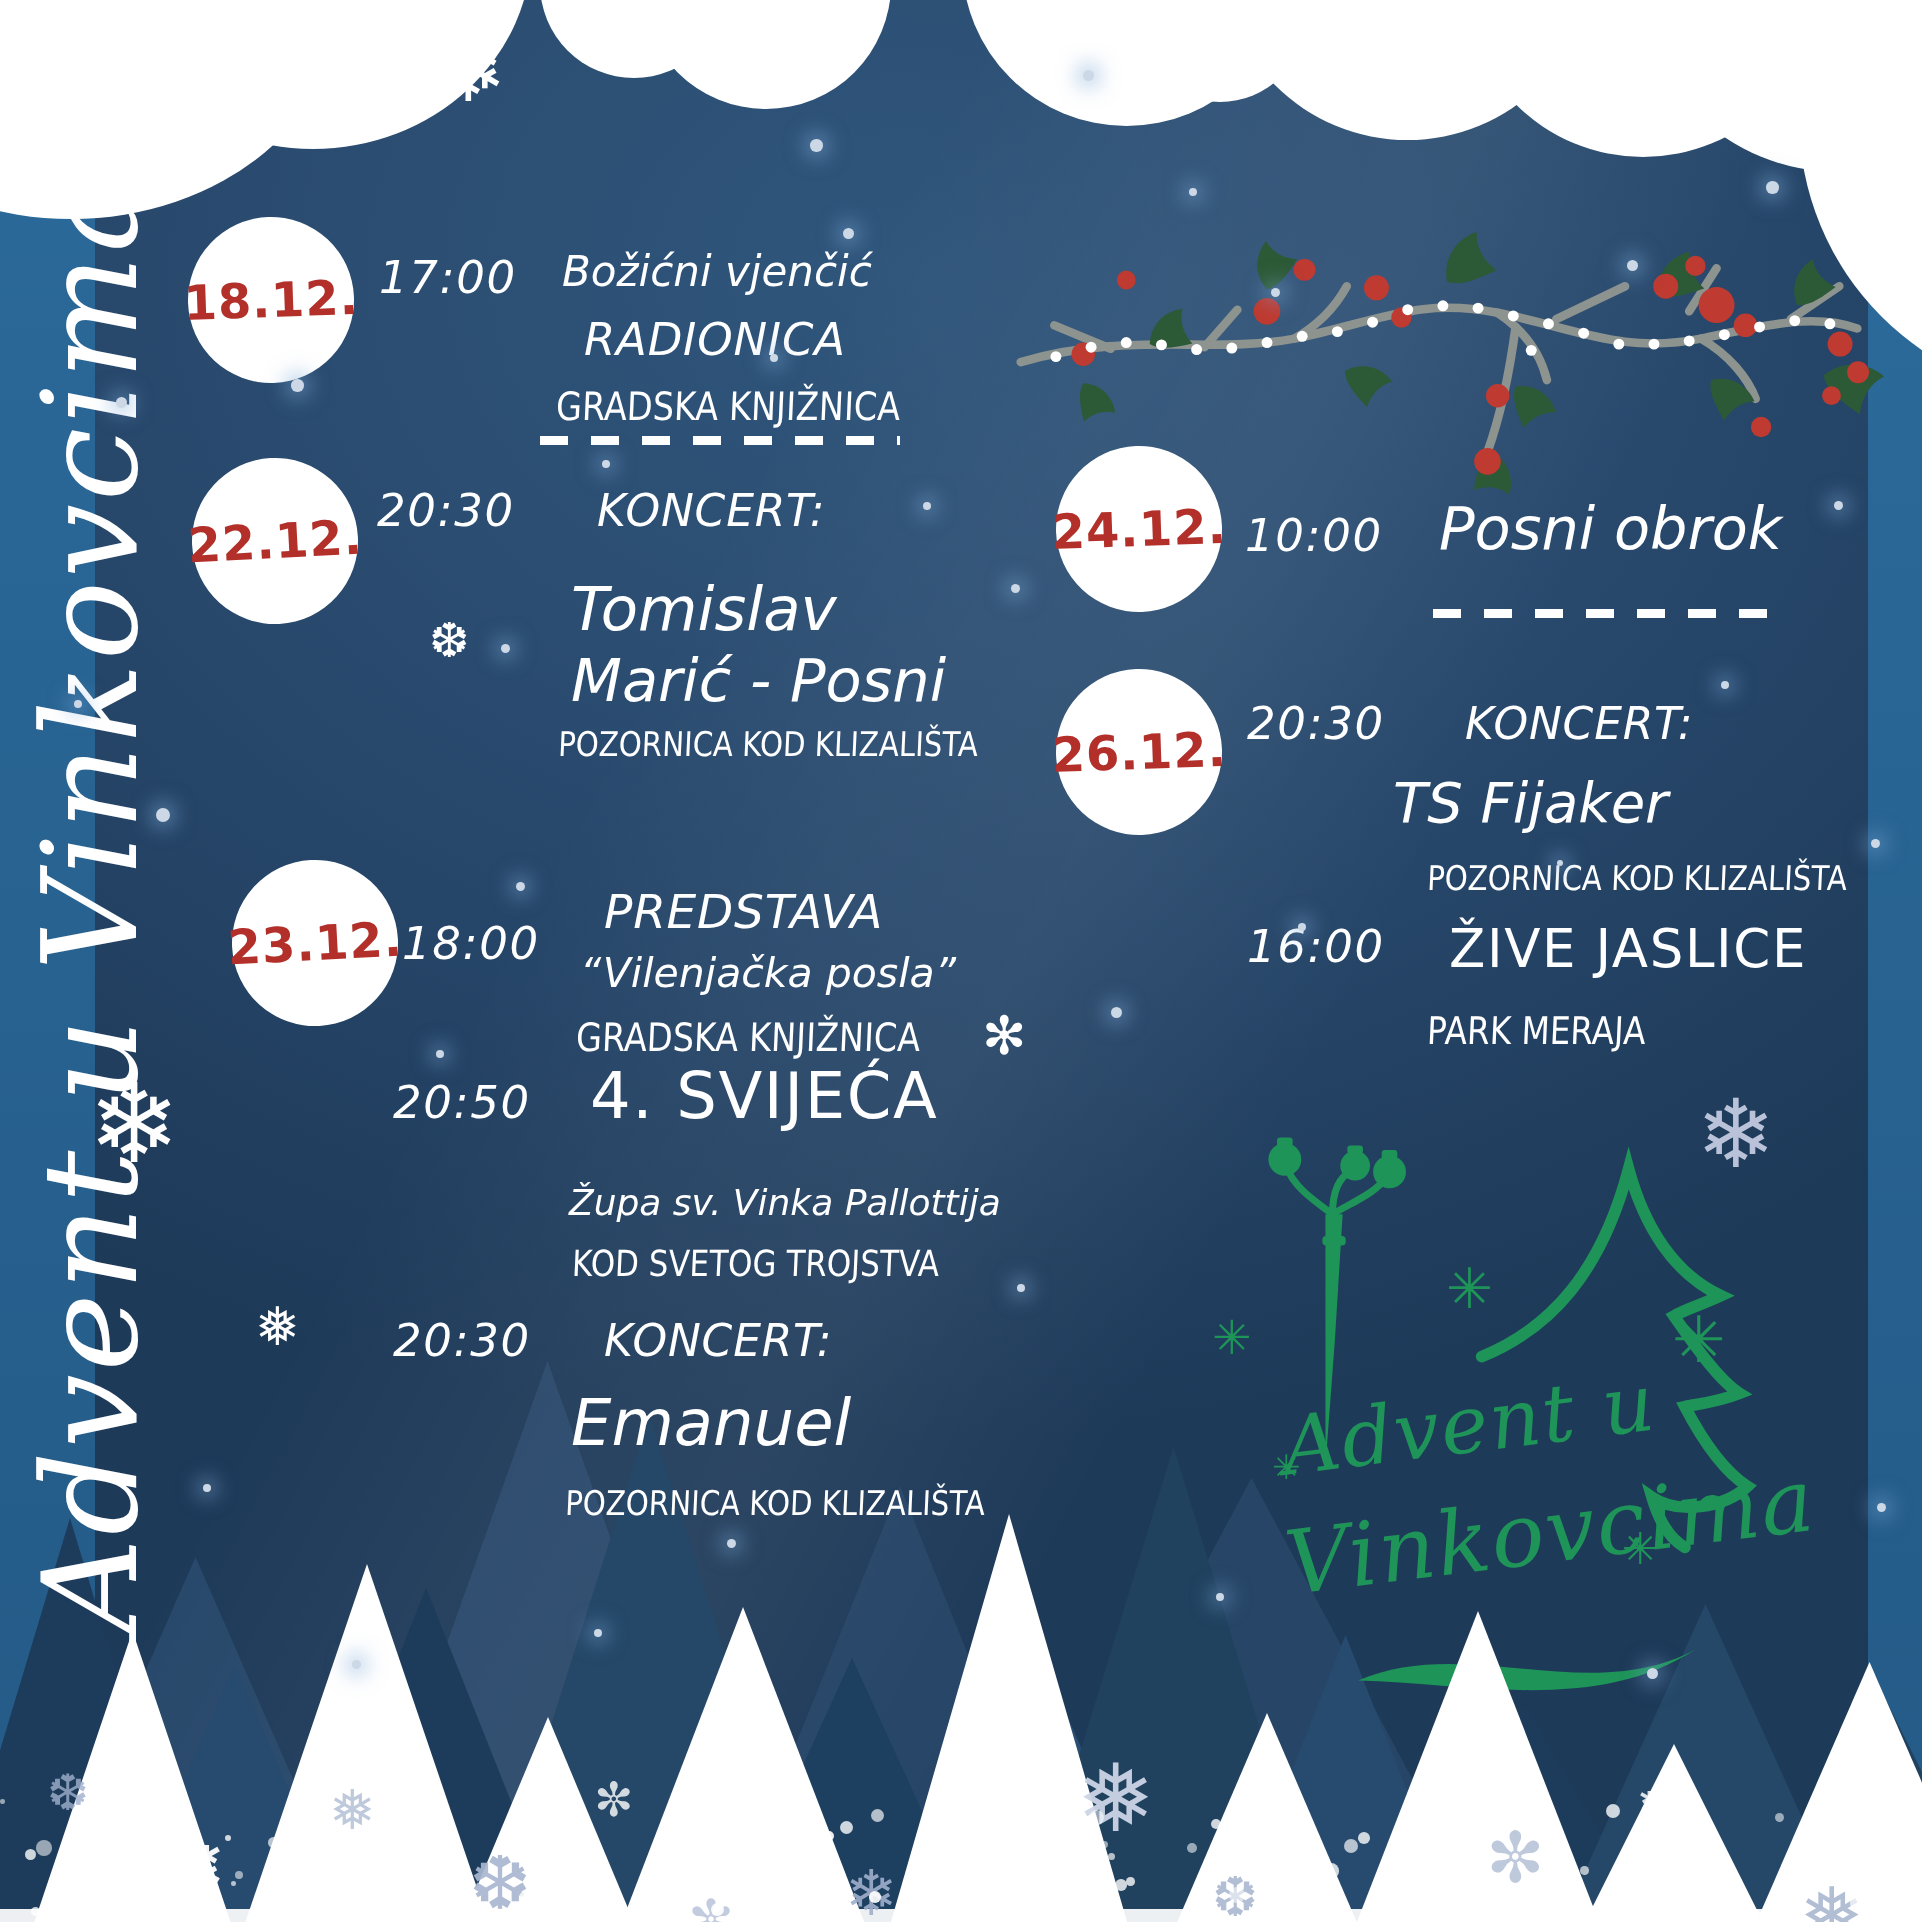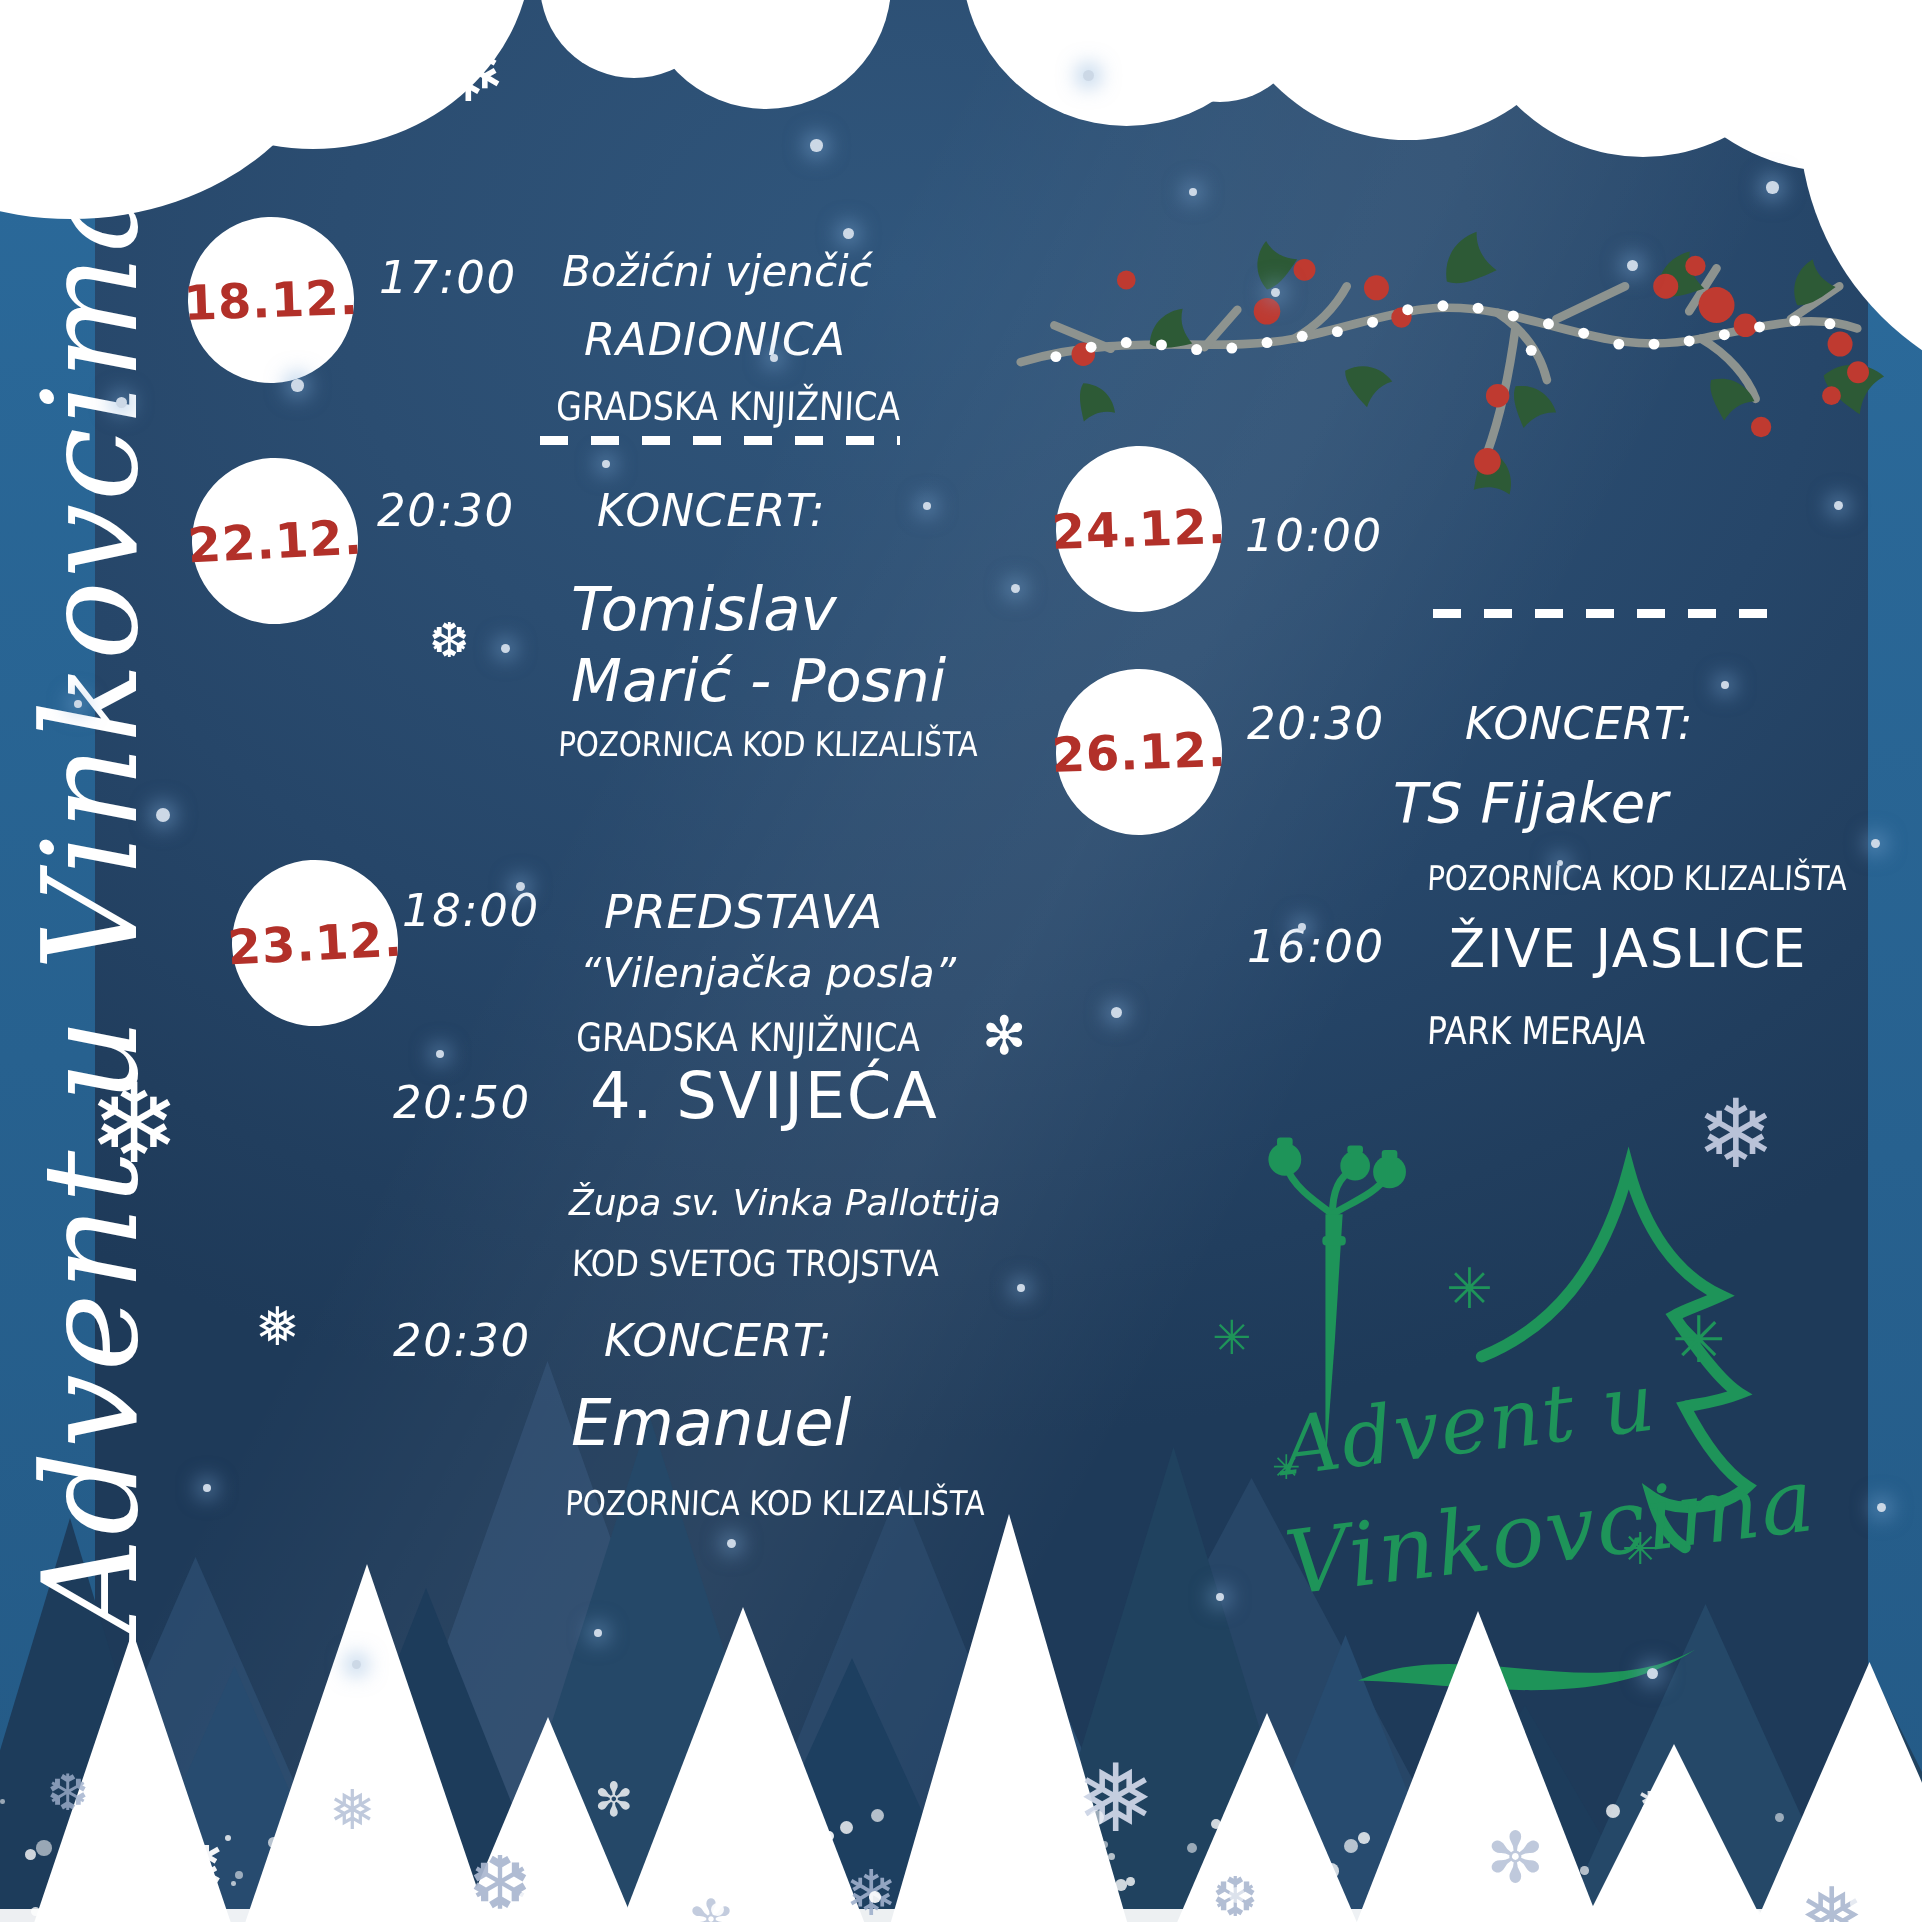--- a/index.html
+++ b/index.html
@@ -160,21 +160,21 @@
   <div class="t time" style="left:377px;top:487px;">20:30</div>
   <div class="t caps" style="left:573px;top:487px;font-size:44px;">KONCERT:</div>
   <div class="t hand" style="left:571px;top:576px;font-size:61px;">Tomislav</div>
   <div class="flake" style="left:429px;top:616px;font-size:48px;">❆</div>
   <div class="t hand" style="left:571px;top:649px;font-size:59px;">Marić - Posni</div>
   <div class="t loc" style="left:559px;top:726px;font-size:34px;">POZORNICA KOD KLIZALIŠTA</div>
 
   <div class="date-circle" style="left:232px;top:860px;transform:rotate(-3deg);">
     <span class="date-text">23.12.</span>
   </div>
-  <div class="t time" style="left:402px;top:887px;">18:00</div>
+  <div class="t time" style="left:402px;top:920px;">18:00</div>
   <div class="t caps" style="left:580px;top:887px;font-size:47px;">PREDSTAVA</div>
   <div class="t hand" style="left:580px;top:951px;font-size:41px;">“Vilenjačka posla”</div>
   <div class="t loc" style="left:577px;top:1017px;font-size:39px;">GRADSKA KNJIŽNICA</div>
   <div class="flake" style="left:982px;top:1009px;font-size:53px;">✻</div>
   <div class="flake" style="left:88px;top:1069px;font-size:110px;">❄</div>
 
   <div class="t time" style="left:393px;top:1079px;">20:50</div>
   <div class="t" style="left:590px;top:1062px;font-size:64px;letter-spacing:1.6px;">4. SVIJEĆA</div>
   <div class="t hand" style="left:569px;top:1184px;font-size:36px;">Župa sv. Vinka Pallottija</div>
   <div class="t loc" style="left:573px;top:1245px;font-size:36px;">KOD SVETOG TROJSTVA</div>
@@ -182,20 +182,21 @@
 
   <div class="t time" style="left:393px;top:1317px;">20:30</div>
   <div class="t caps" style="left:580px;top:1317px;font-size:44px;">KONCERT:</div>
   <div class="t hand" style="left:571px;top:1389px;font-size:64px;">Emanuel</div>
   <div class="t loc" style="left:566px;top:1485px;font-size:34px;">POZORNICA KOD KLIZALIŠTA</div>
 
   <div class="date-circle" style="left:1056px;top:446px;transform:rotate(-2deg);">
     <span class="date-text">24.12.</span>
   </div>
   <div class="t time" style="left:1245px;top:512px;">10:00</div>
+  <div class="t hand" style="left:1439px;top:497px;font-size:59px;">Posni obrok</div>
   <div class="dash" style="left:1433px;top:609px;width:341px;"></div>
 
   <div class="date-circle" style="left:1056px;top:669px;transform:rotate(-2deg);">
     <span class="date-text">26.12.</span>
   </div>
   <div class="t time" style="left:1247px;top:700px;">20:30</div>
   <div class="t caps" style="left:1441px;top:700px;font-size:44px;">KONCERT:</div>
   <div class="t hand" style="left:1393px;top:773px;font-size:56px;">TS Fijaker</div>
   <div class="t loc" style="left:1428px;top:860px;font-size:34px;">POZORNICA KOD KLIZALIŠTA</div>
 

